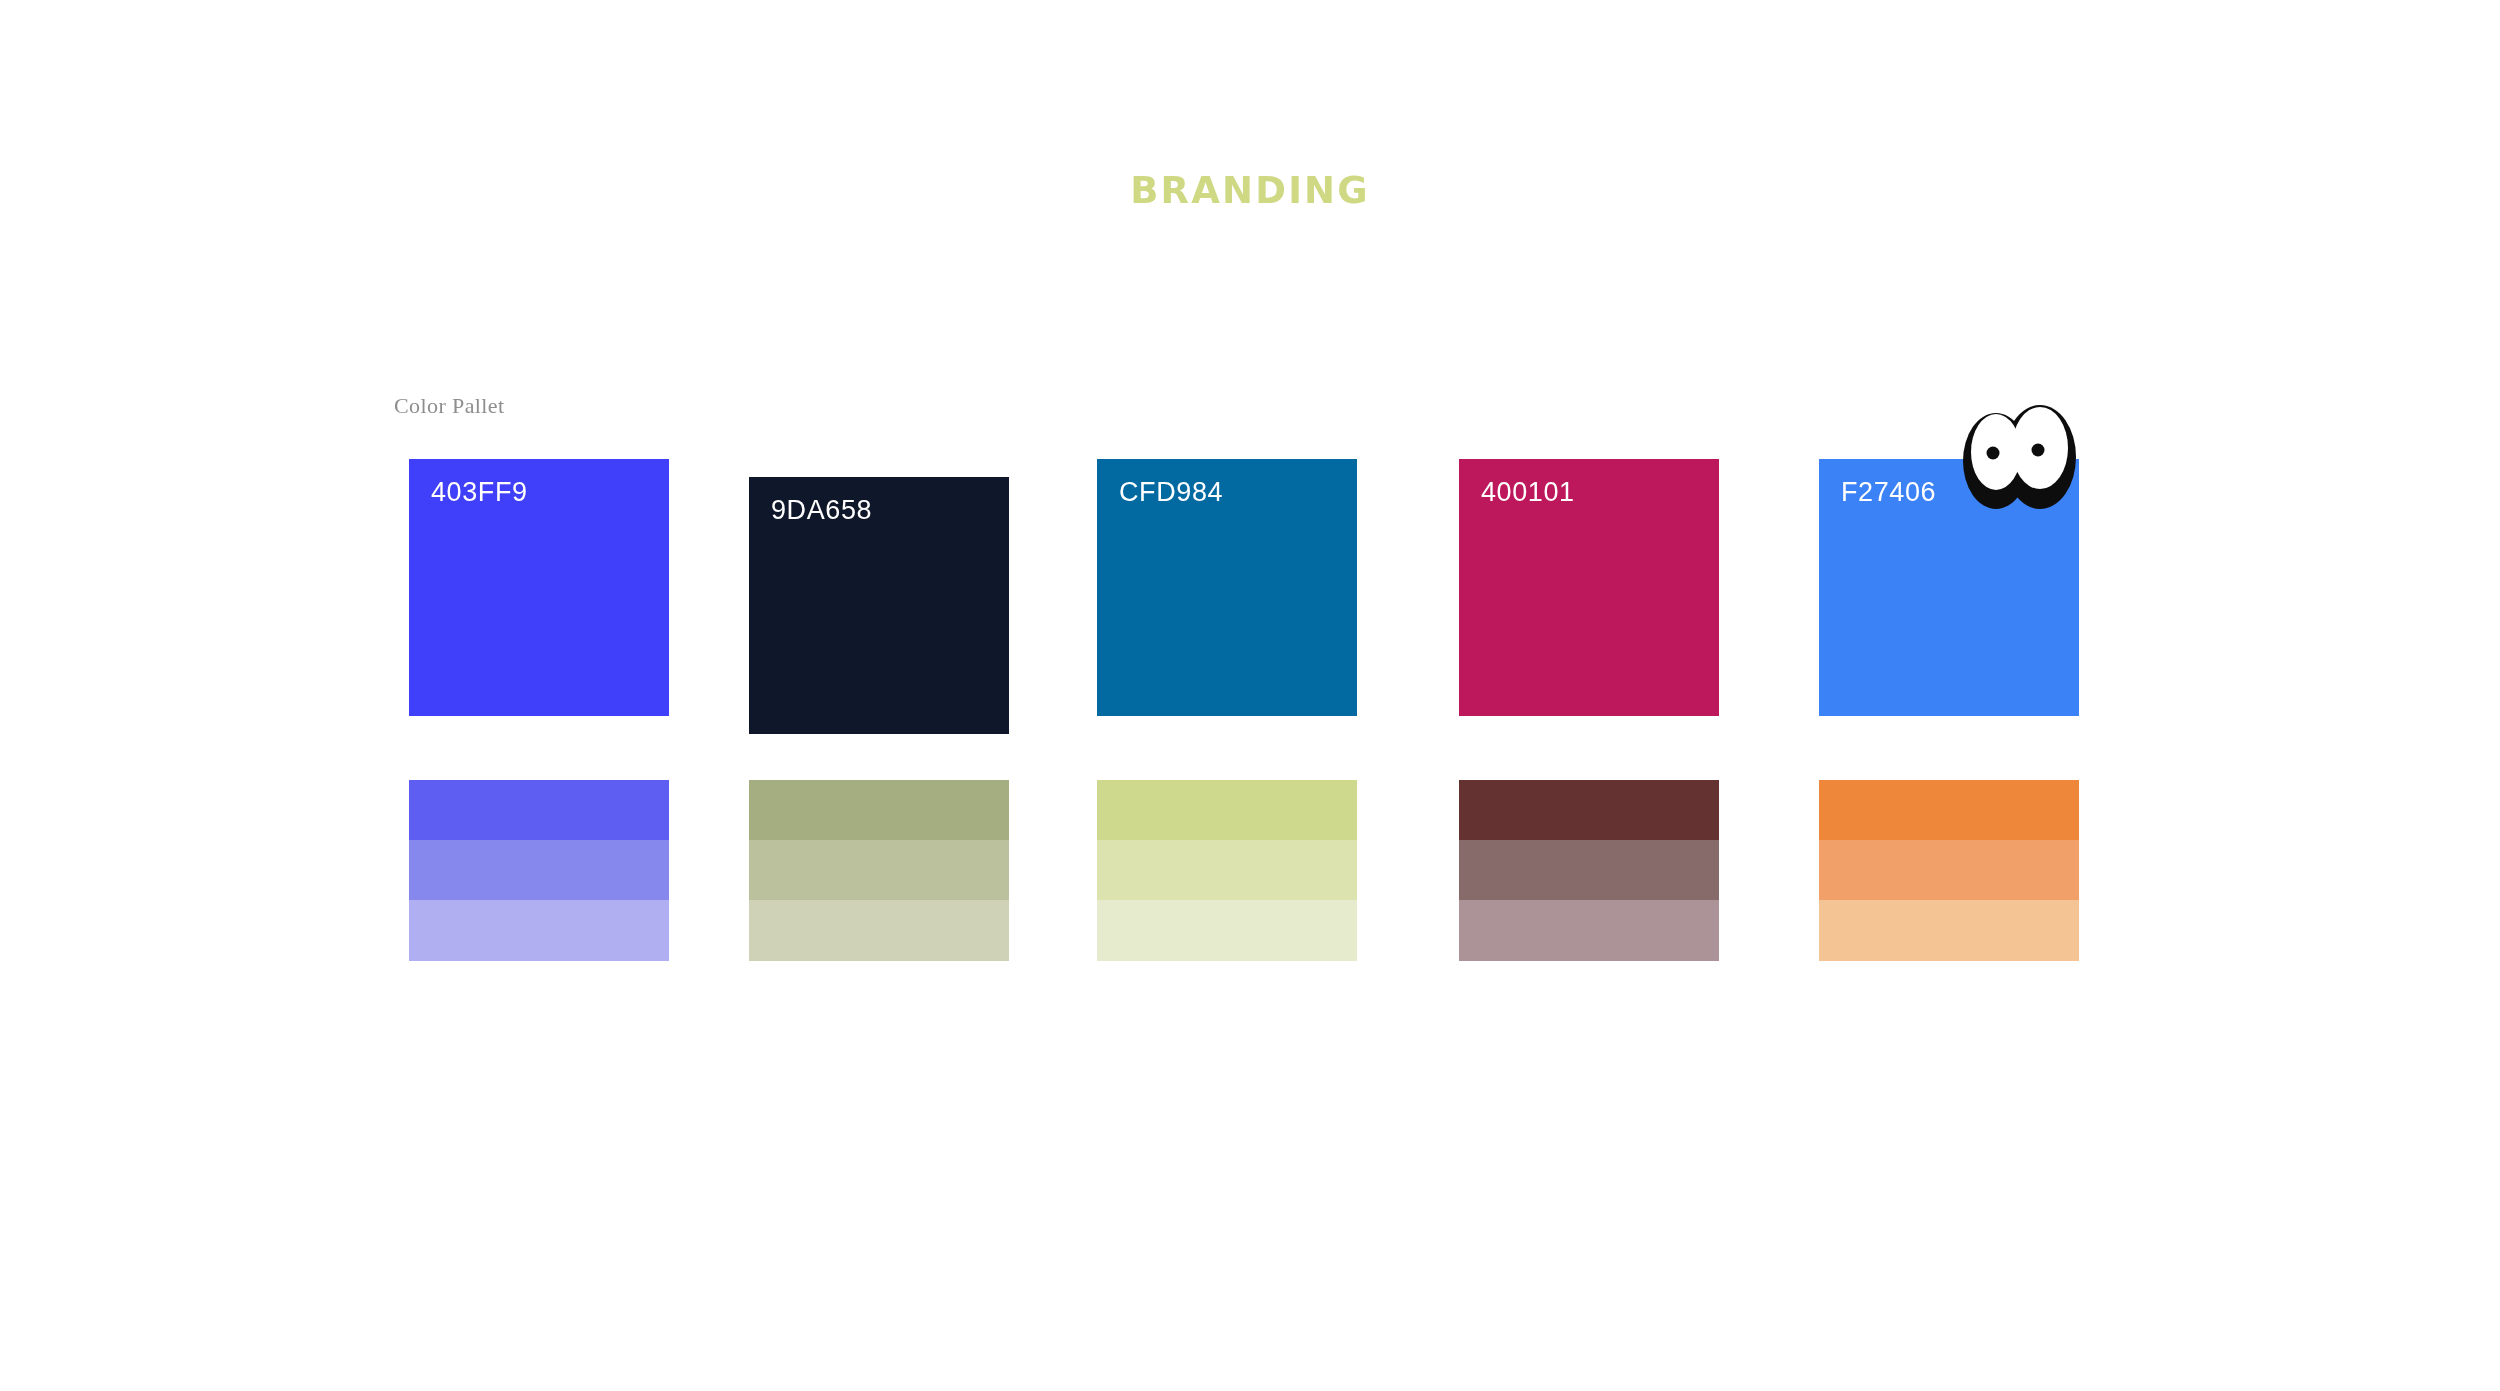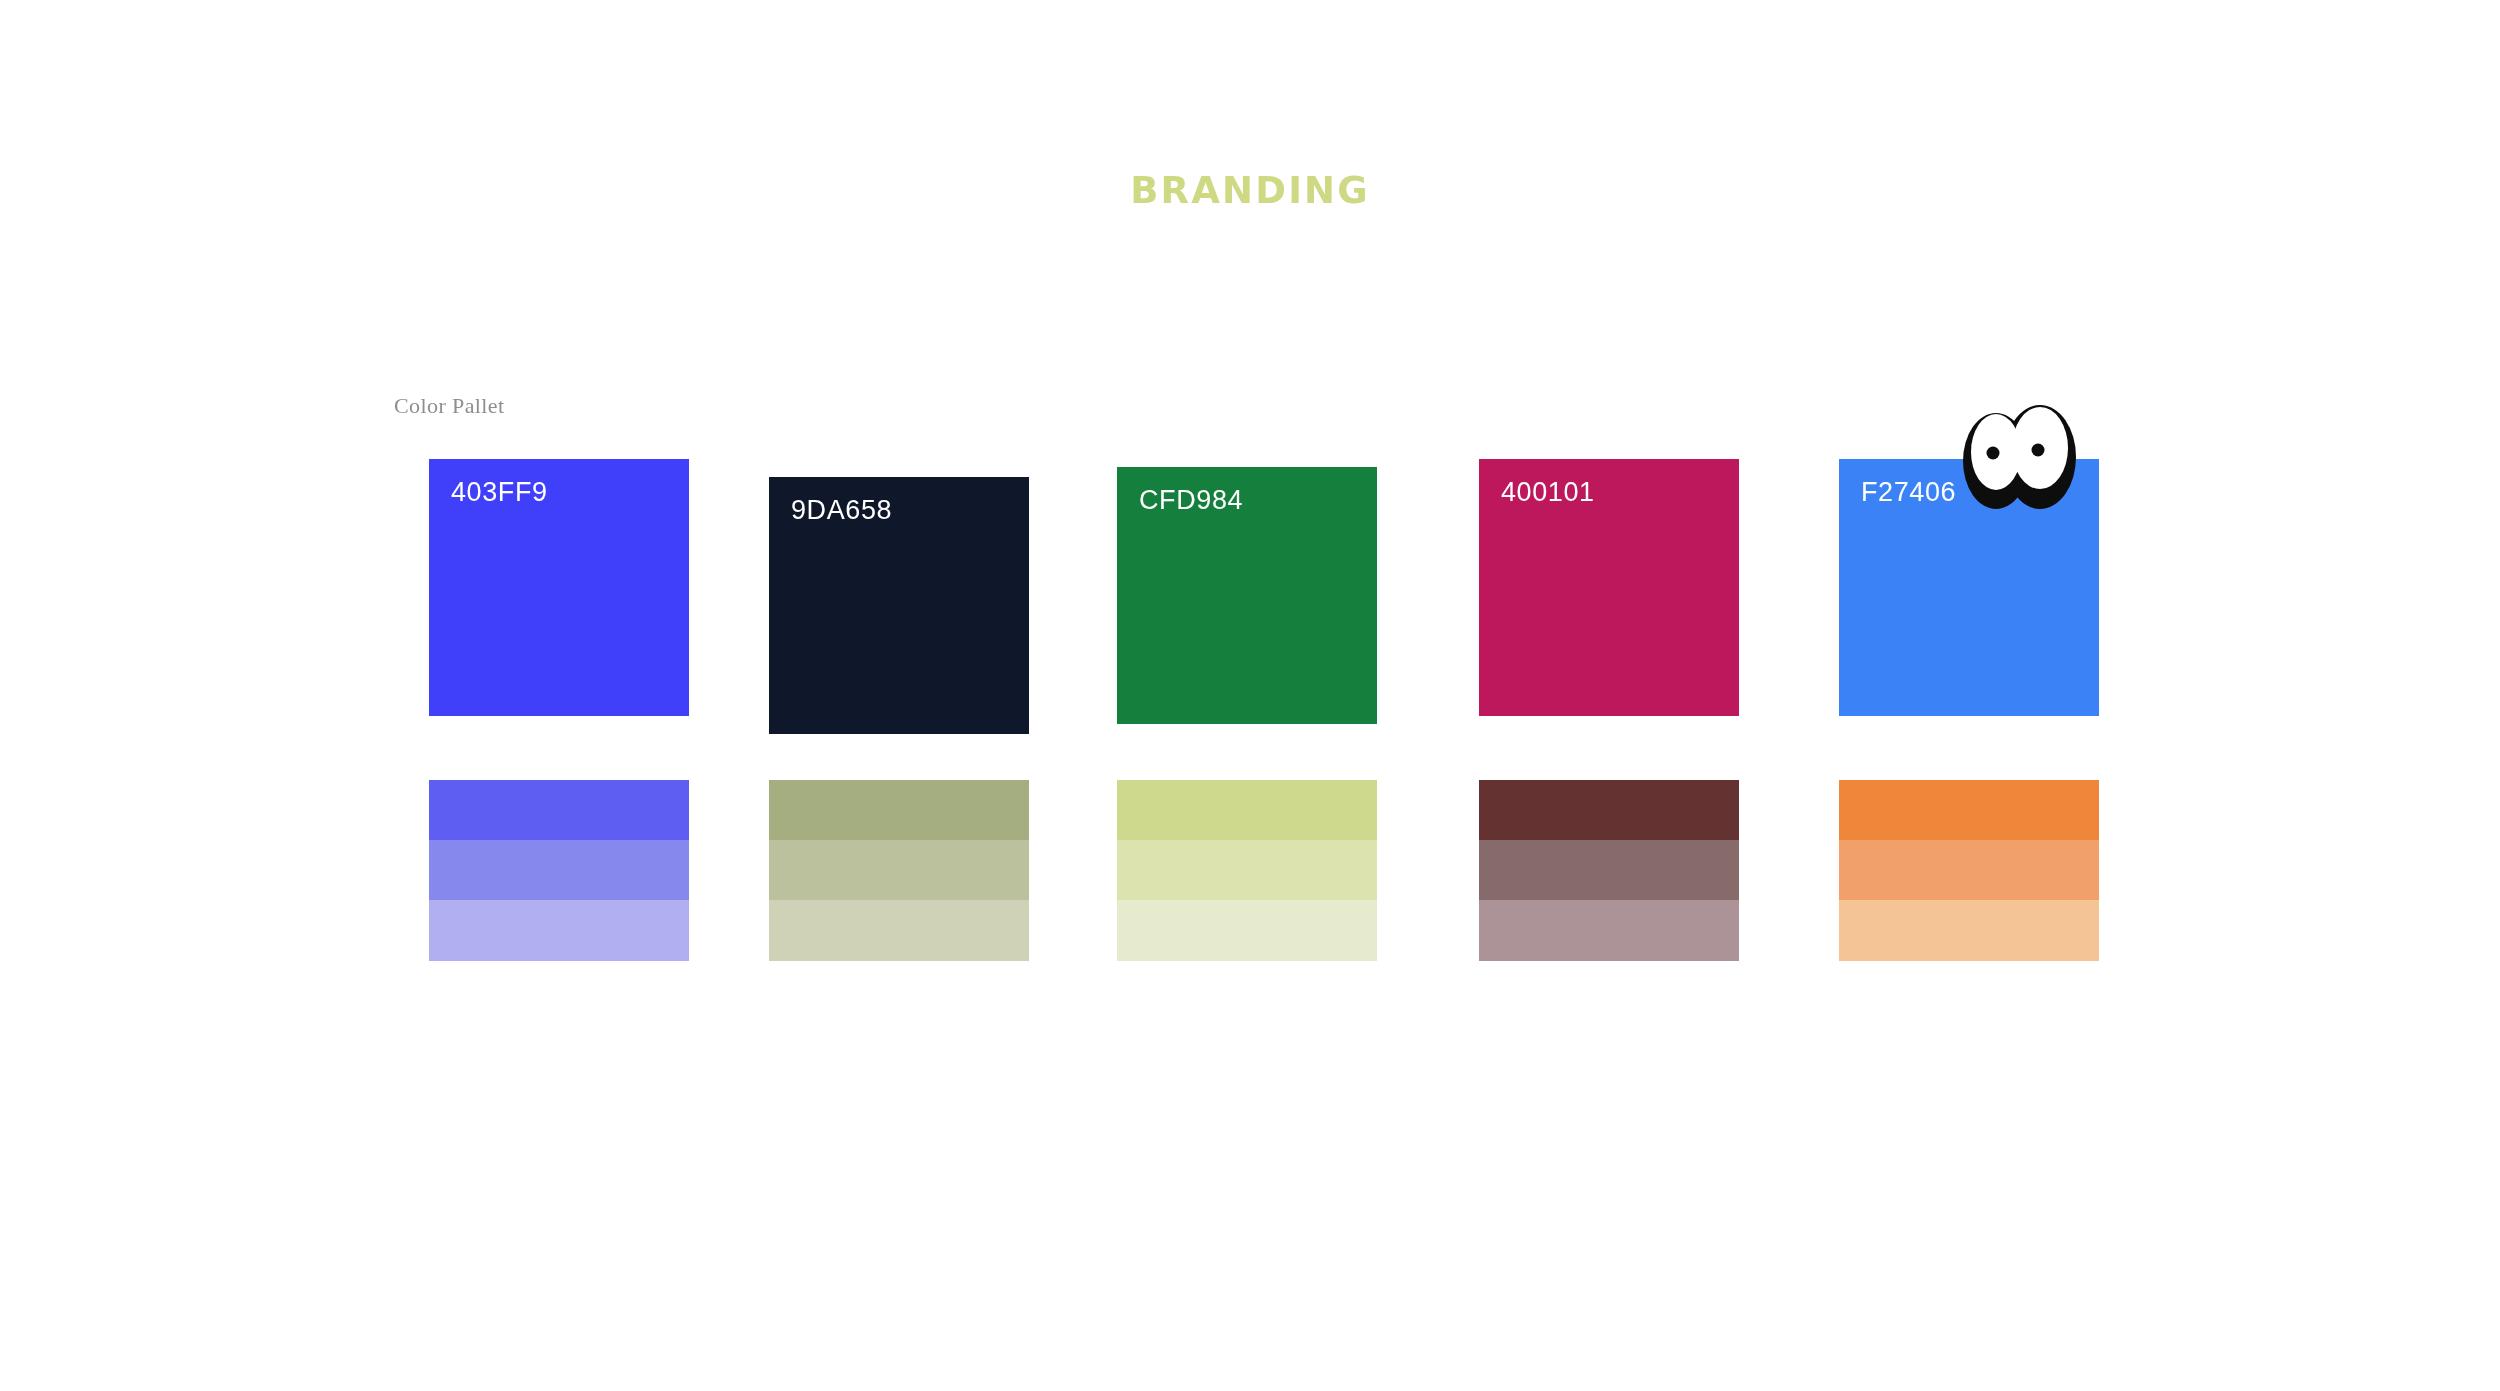--- a/index.html
+++ b/index.html
@@ -50,21 +50,21 @@
     font-size: 22px;
     letter-spacing: 0.4px;
     color: #8e8e8e;
     line-height: 1;
     user-select: none;
   }
 
   
   .palette {
     position: absolute;
-    left: 429px;
+    left: 409px;
     top: 459px;
     width: 1665px;
     height: 502px;
     text-decoration: underline;
   }
 
   .swatch-col {
     position: absolute;
     top: 0;
     width: 260px;
@@ -153,21 +153,21 @@
         <span class="swatch-code" style="color: rgb(255, 255, 255);">9DA658</span>
       </div>
       <div class="tint-stack">
         <div class="tint t0" style="background:#A5AE80;"></div>
         <div class="tint t1" style="background:#BBC09D;"></div>
         <div class="tint t2" style="background:#CFD2B7;"></div>
       </div>
     </div>
 
     <div class="swatch-col c2">
-      <div class="swatch-main" style="background:#15803d;margin-top:8px;">
+      <div class="swatch-main" style="background:#0369a1;">
         <span class="swatch-code" style="color: rgb(255, 255, 255);">CFD984</span>
       </div>
       <div class="tint-stack">
         <div class="tint t0" style="background:#CFD98E;"></div>
         <div class="tint t1" style="background:#DDE3AF;"></div>
         <div class="tint t2" style="background:#E6EBCD;"></div>
       </div>
     </div>
 
     <div class="swatch-col c3">

